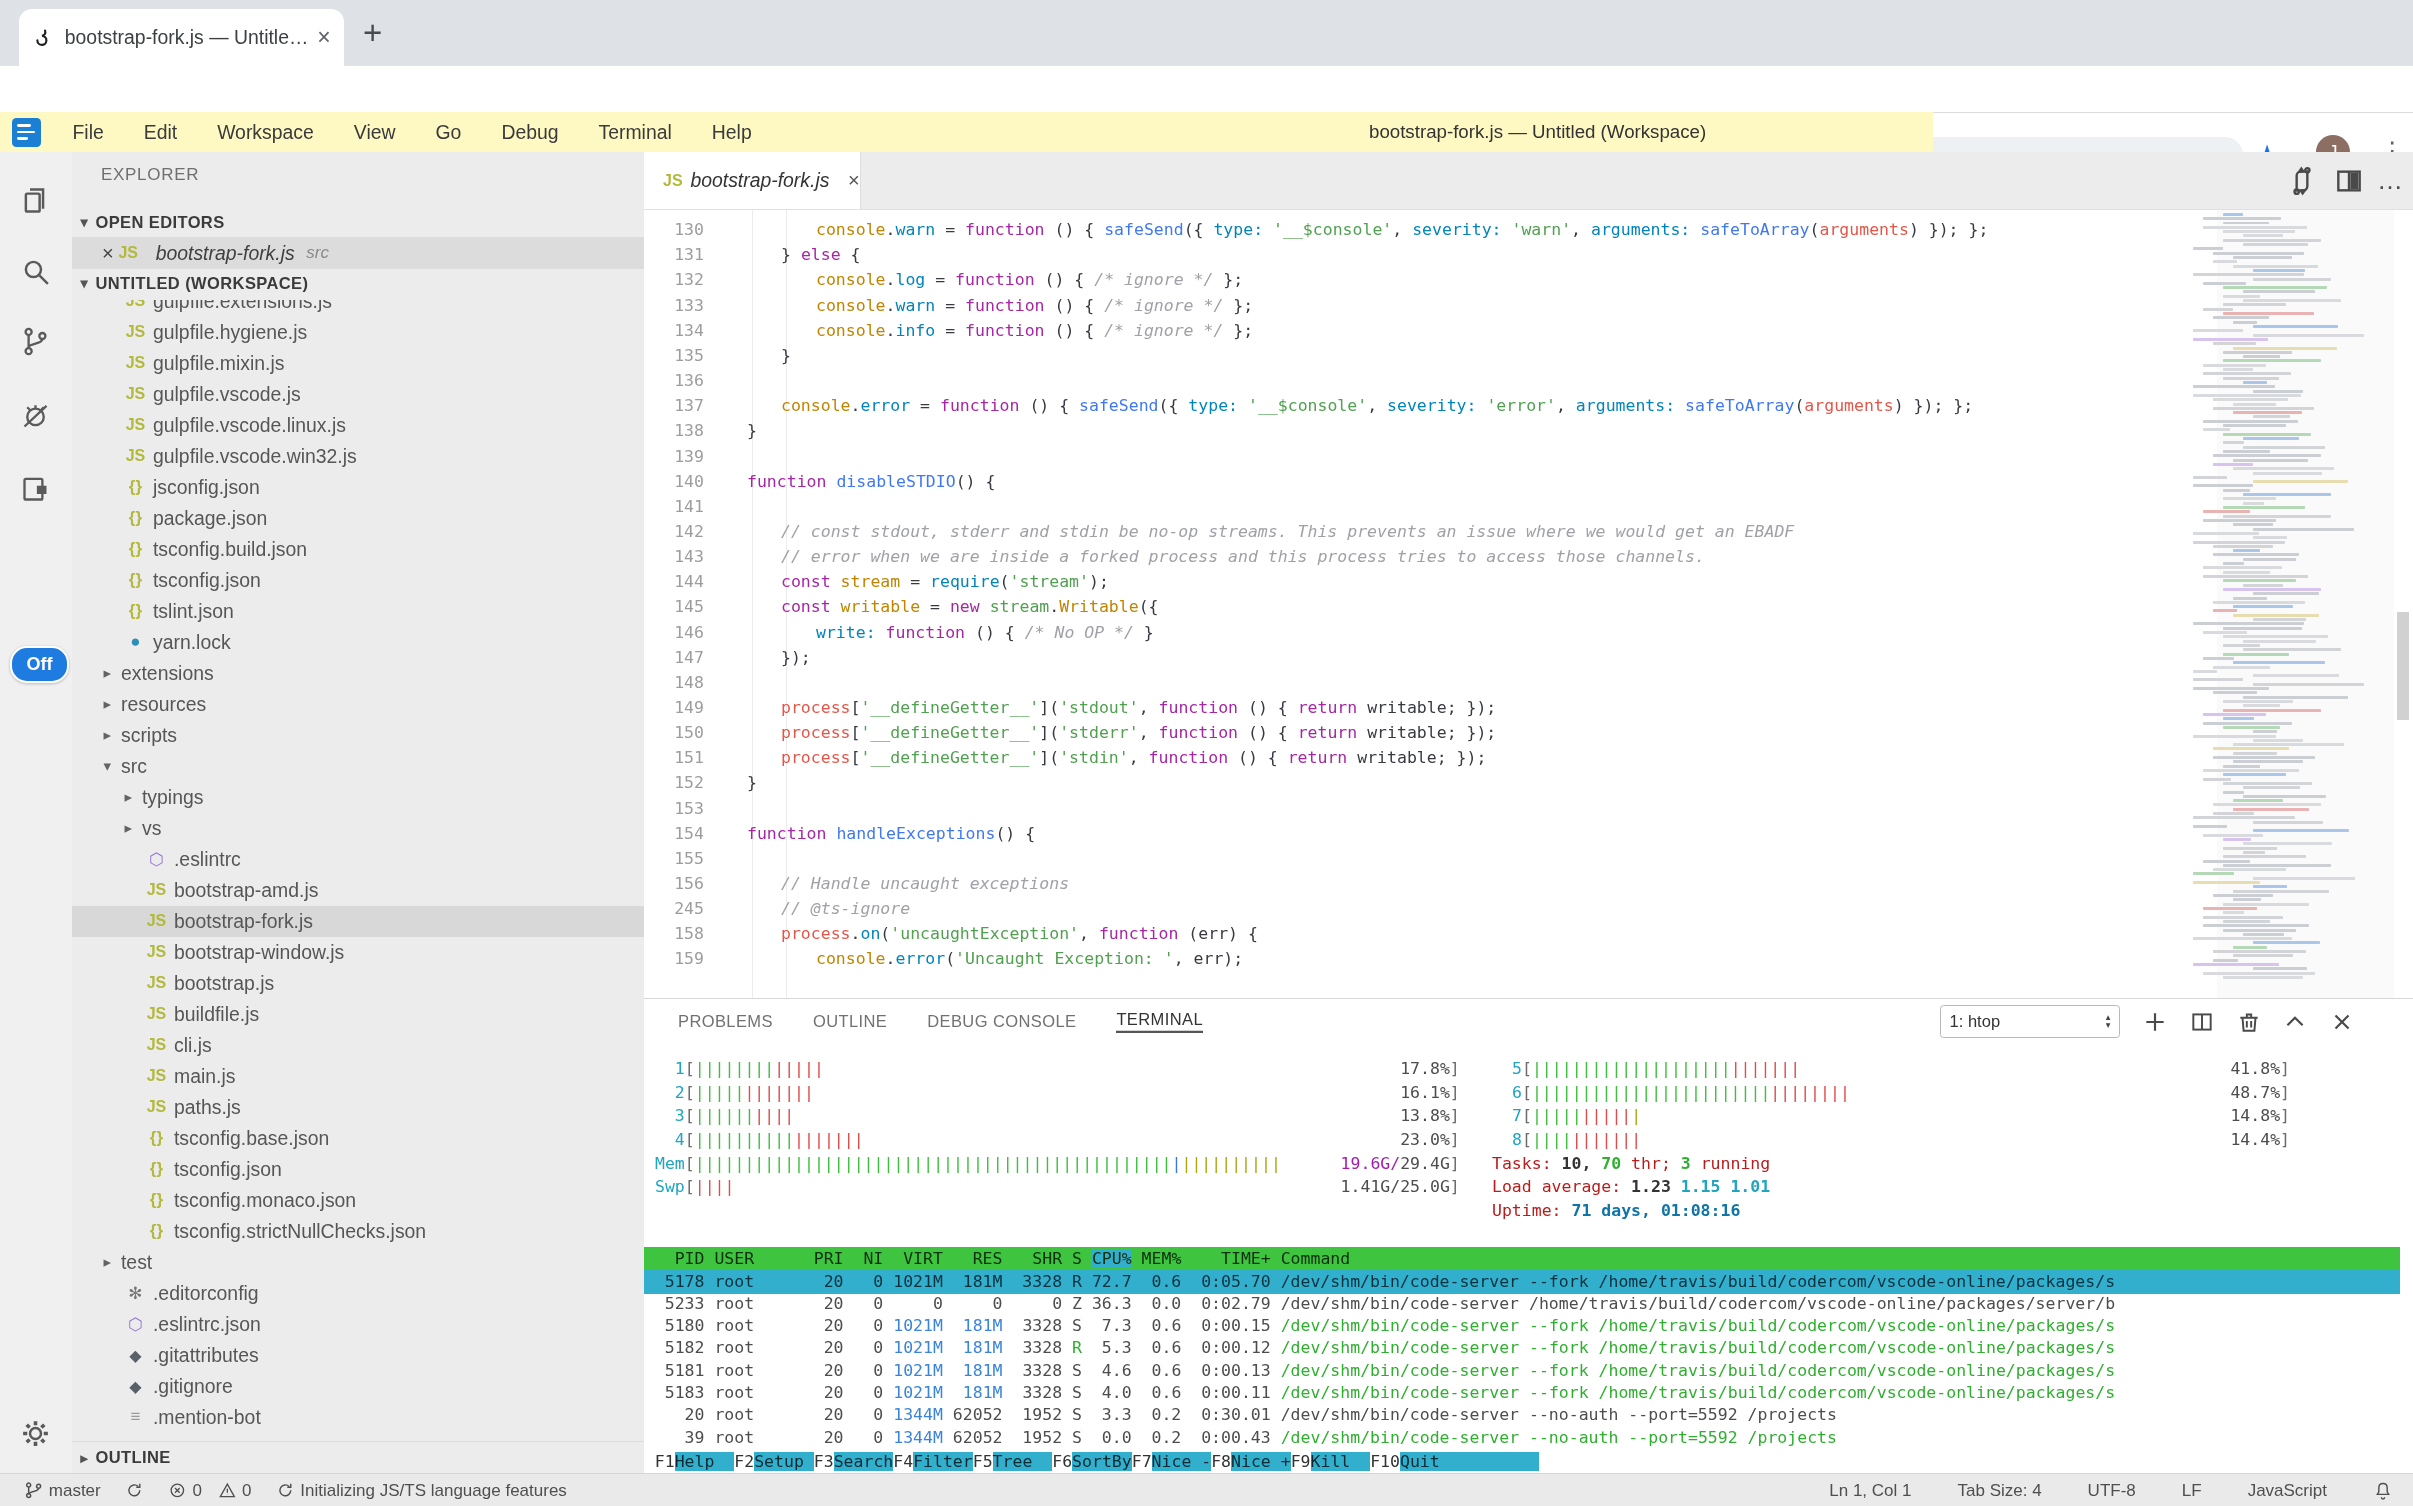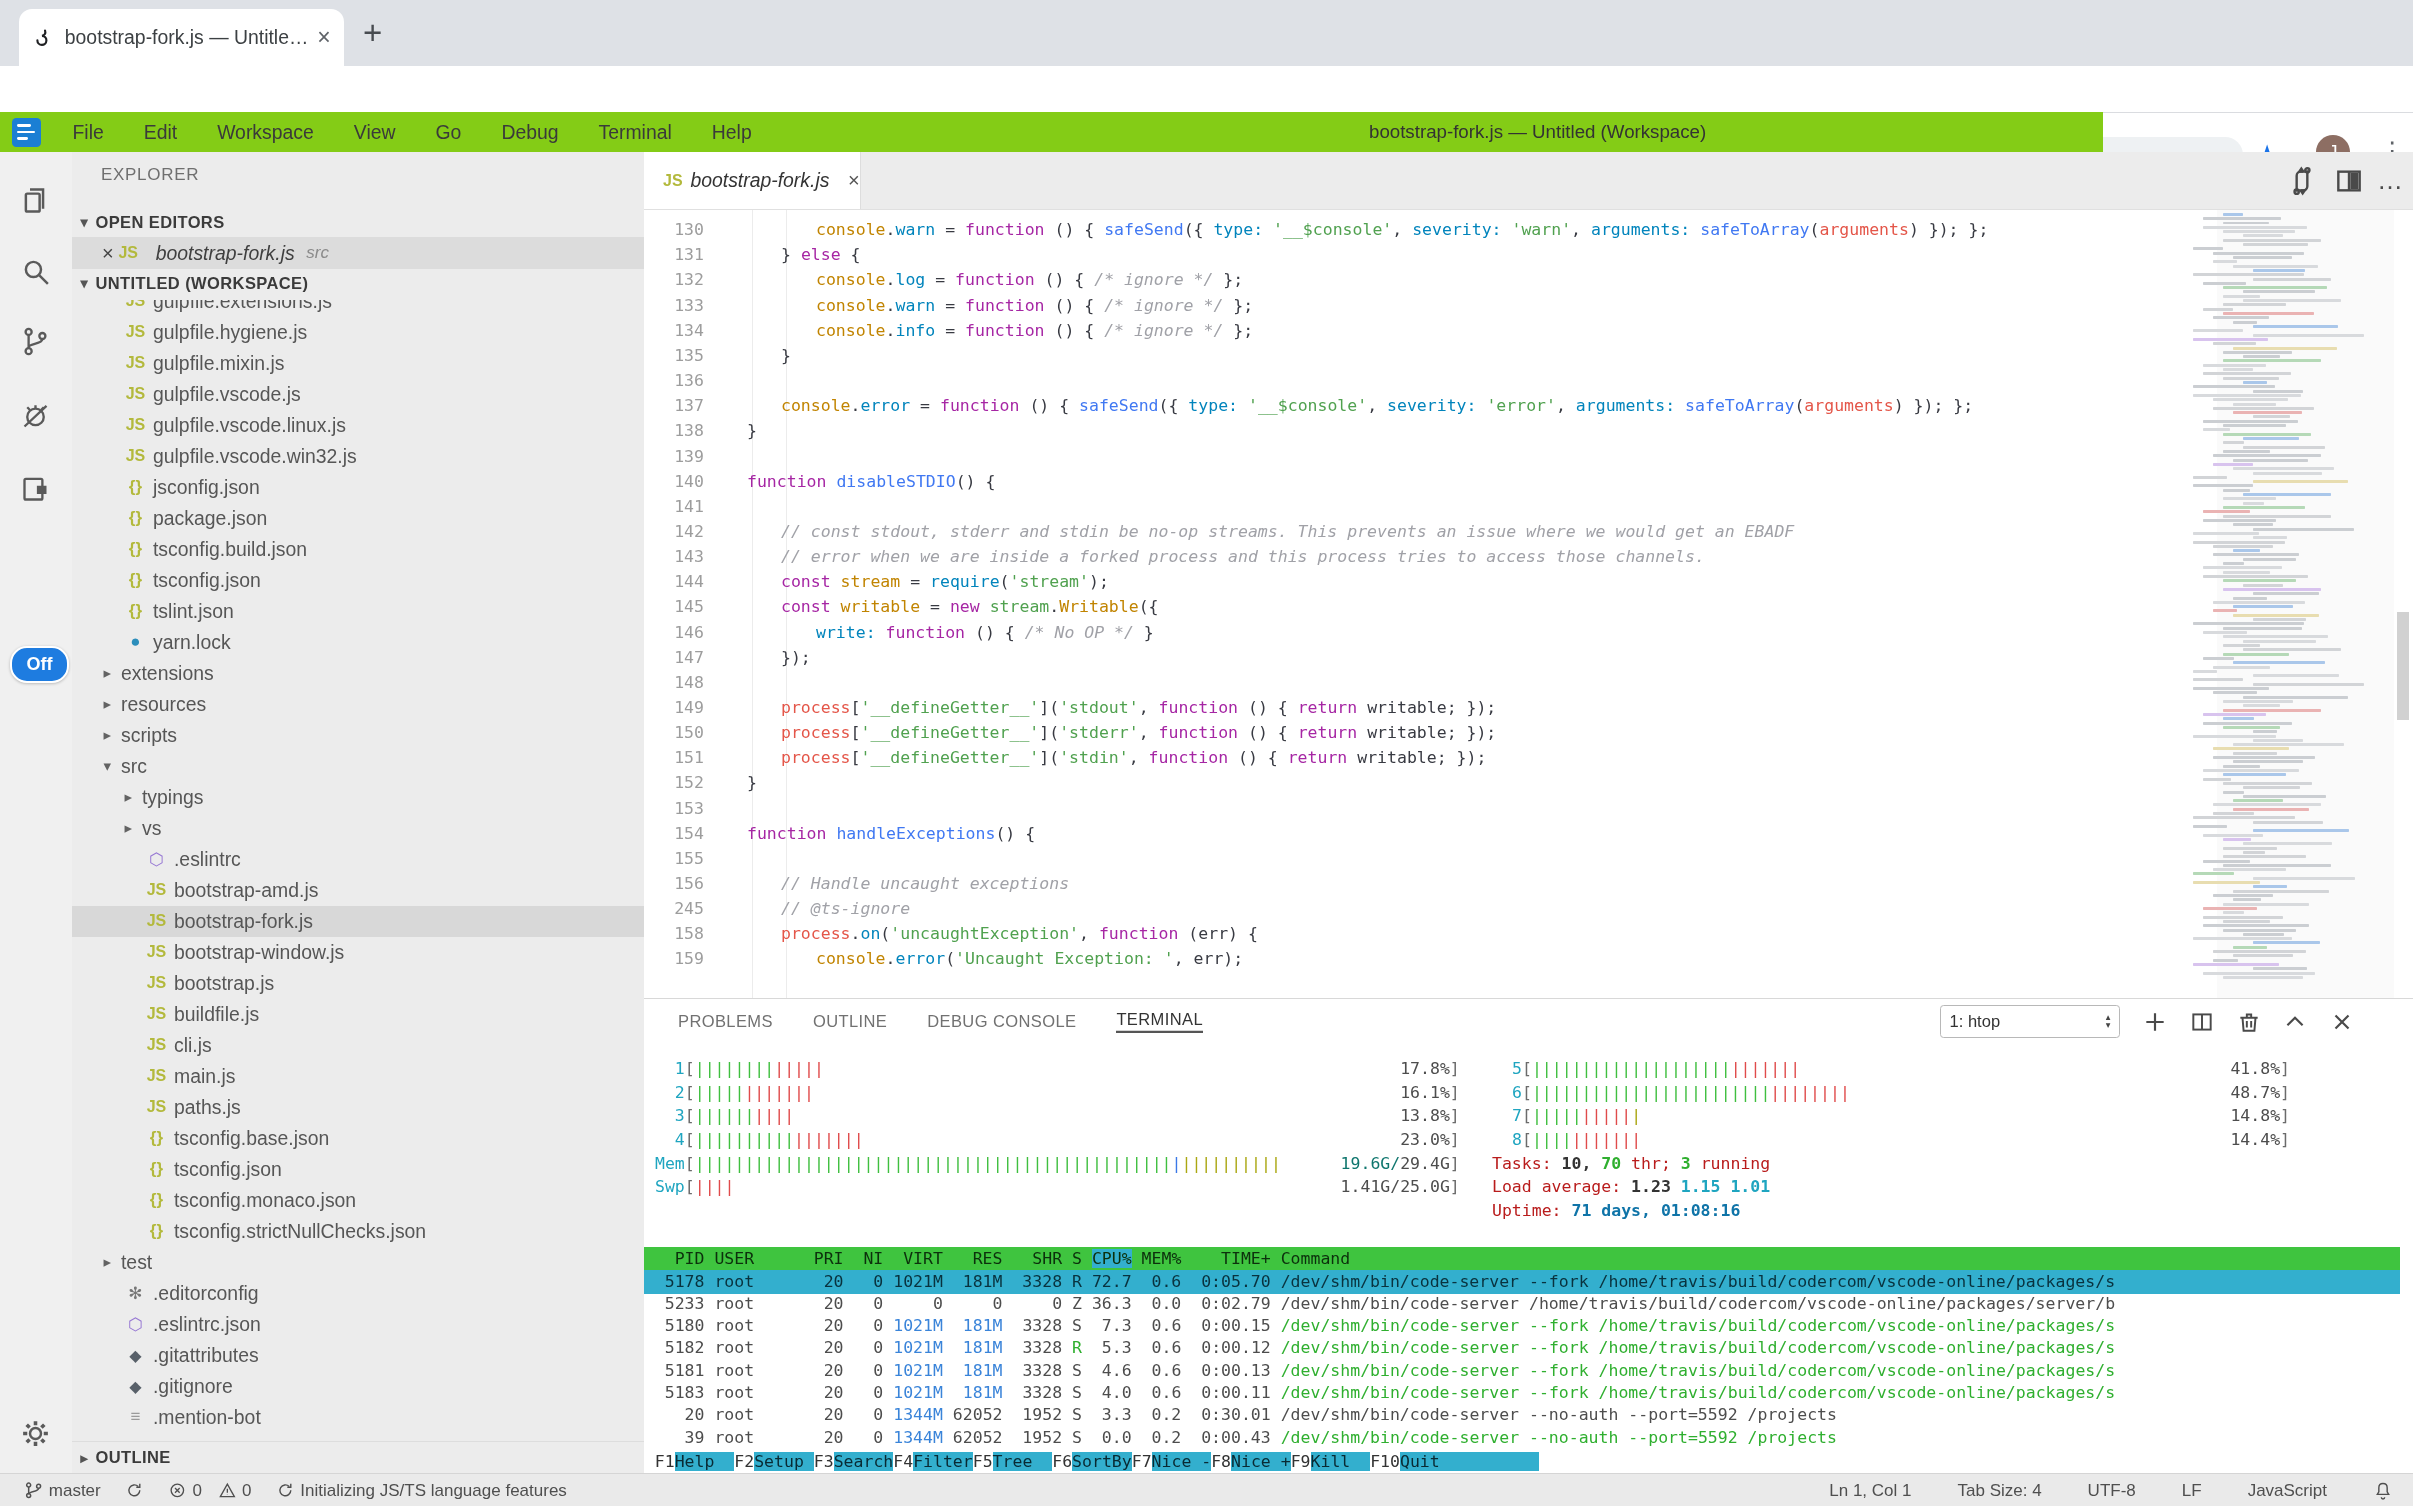--- a/index.html
+++ b/index.html
@@ -12,21 +12,21 @@
   .tab-close{font-size:23px;color:#5f6368;line-height:1;margin-left:5.7px;}
   #new-tab-btn{left:363px;top:16px;font-size:33px;color:#474b50;line-height:1;}
   #toolbar{left:0;top:66px;width:2413px;height:46px;background:#fff;border-bottom:0.7px solid #dadce0;}
   .navicon{top:72px;width:34px;height:34px;display:flex;align-items:center;justify-content:center;}
   #omnibox{left:188px;top:71px;width:2055px;height:36px;background:#eef1f3;border-radius:18px;display:flex;align-items:center;padding:0 16px;box-sizing:border-box;}
   #omnibox .url{font-size:20px;color:#202124;margin-left:10px;}
   #star-icon{left:2255px;top:73px;font-size:27px;color:#1a73e8;}
   #avatar{left:2316px;top:69px;width:34px;height:34px;border-radius:50%;background:#8d6e63;color:#fff;display:flex;align-items:center;justify-content:center;font-size:18.7px;}
   #kebab{left:2380px;top:70px;font-size:24.4px;color:#5f6368;letter-spacing:0;}
   
-  #titlebar{left:0;top:112px;width:2103px;height:40px;background:#84cc16;border-bottom:0.7px solid #cccccc;display:flex;align-items:center;}
+  #titlebar{left:0;top:112px;width:1933px;height:40px;background:#fef9c3;border-bottom:0.7px solid #cccccc;display:flex;align-items:center;}
   #vs-logo{width:29px;height:29px;margin-left:11.5px;border-radius:4.3px;background:#1b7fd4;display:flex;flex-direction:column;justify-content:center;gap:3.6px;padding-left:5px;box-sizing:border-box;}
   #vs-logo i{display:block;height:2.9px;background:#fff;border-radius:1.4px;}
   #menubar{display:flex;gap:40px;margin-left:32px;font-size:19.4px;color:#3a3a3a;}
   #win-title{position:absolute;left:1369px;font-size:18.7px;color:#333;}
   
   #workbench{left:0;top:152px;width:2413px;height:1321px;}
   #activitybar{left:0;top:0;width:72px;height:1321px;background:#f0f0f0;}
   .act-ic{left:19.4px;width:33px;height:33px;color:#5a5a5a;}
   #off-badge{left:10px;top:494px;width:55px;height:33px;background:#1e7ce0;border:2.2px solid #fff;border-radius:17px;color:#fff;font-size:18px;font-weight:bold;display:flex;align-items:center;justify-content:center;box-shadow:0 0.7px 2.9px rgba(0,0,0,.25);}
   
@@ -80,21 +80,21 @@
   #term-select .arrows{margin-left:auto;display:flex;flex-direction:column;font-size:9.3px;line-height:8px;color:#444;}
   .panel-ic{top:10px;width:26px;height:26px;color:#4a4a4a;}
   #terminal{left:0;top:45px;width:1770px;height:430px;font-family:"DejaVu Sans Mono",monospace;font-size:16.5px;color:#4d4d4d;}
   .trow{position:absolute;white-space:pre;line-height:24px;height:24px;}
   .meter{display:flex;align-items:center;}
   .meter .lab{width:30px;text-align:right;color:#1fa5c0;flex:none;}
   .meter .brk{color:#6b6b6b;flex:none;}
   .meter .bars{overflow:hidden;white-space:nowrap;flex:1;letter-spacing:0;}
   .meter .val{flex:none;text-align:right;}
   .bar-g{color:#3fbf3f}.bar-r{color:#e04b4b}.bar-b{color:#3b78e7}.bar-y{color:#aba712}
-  .h-c{color:#b91c1c}.h-v{color:#4d4d4d}.h-y2{color:#0f766e}
+  .h-c{color:#b91c1c}.h-v{color:#4d4d4d}.h-y2{color:#a21caf}
   .h-db{color:#333;font-weight:bold}.h-gb{color:#2faf2f;font-weight:bold}
   .h-cb{color:#1fa5c0;font-weight:bold}.h-ub{color:#0f74a8;font-weight:bold}
   #ptable-head{background:#3fc43f;color:#0c300c;width:1745px;}
   #ptable-head .hc{background:#33afce;}
   .prow{width:1745px;}
   .prow.sel{background:#33afce;}
   .pt-t{color:#4d4d4d}.pt-blu{color:#3a84d9}.pt-grn{color:#2faf2f}.pt-sel{color:#09323e}
   #fnbar{bottom:5.7px;left:10.8px;white-space:pre;line-height:24px;}
   #fnbar .k{color:#333;}
   #fnbar .f{background:#33afce;color:#092a33;}

